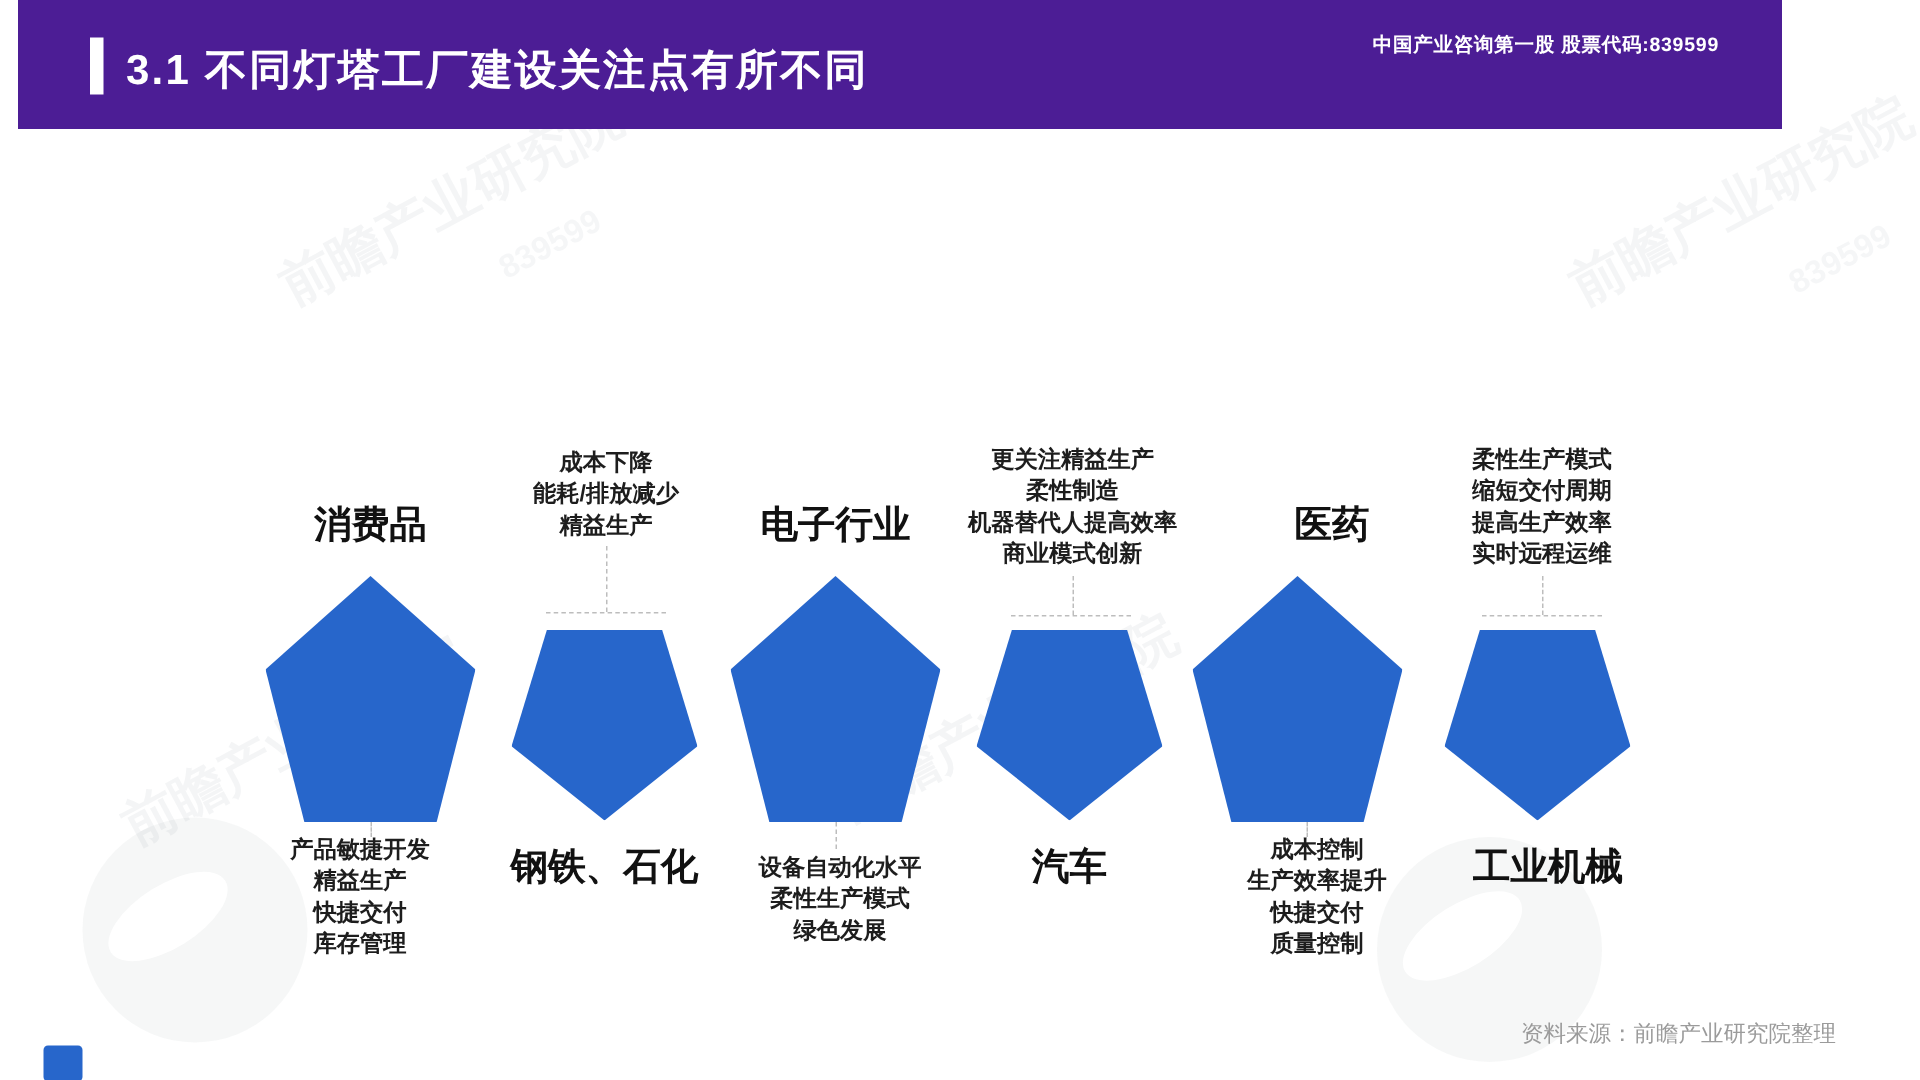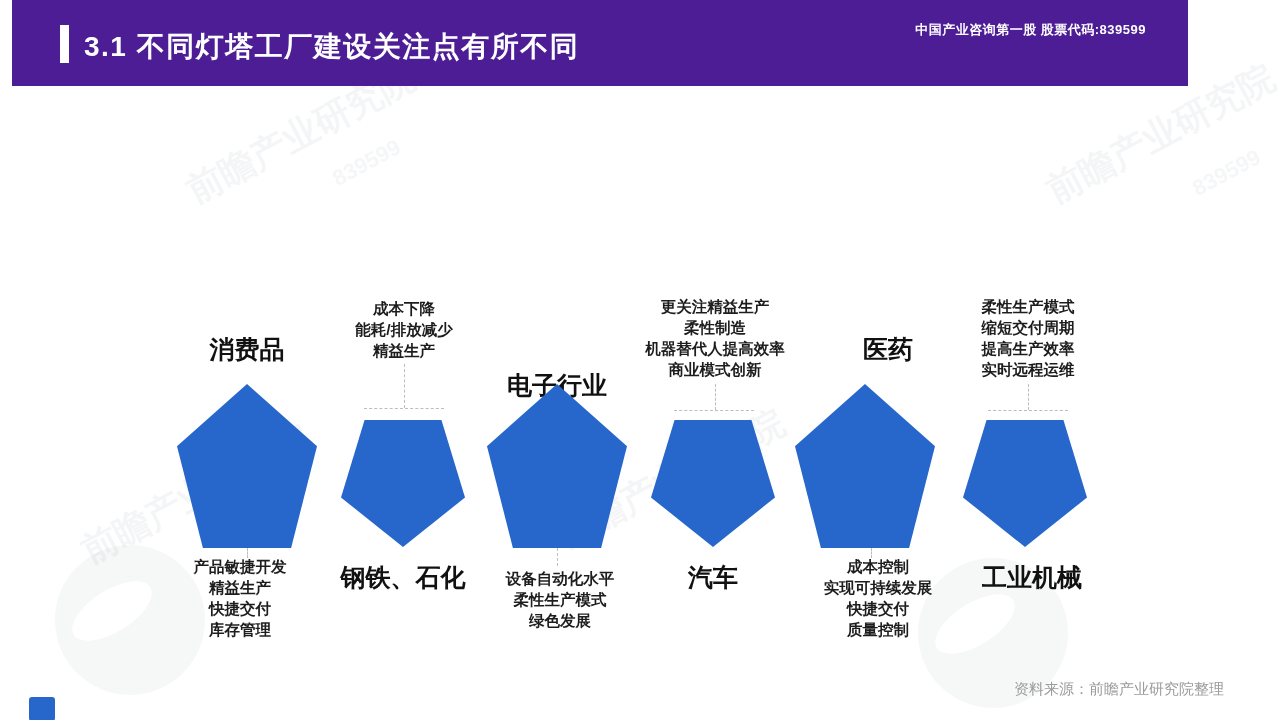--- a/index.html
+++ b/index.html
@@ -81,21 +81,21 @@
       <div>能耗/排放减少</div>
       <div>精益生产</div>
     </div>
     <div class="vdash" style="left:404px;top:364px;height:44px;"></div>
     <div class="hdash" style="left:364px;top:408px;width:80px;"></div>
     <div class="pent down" style="left:341px;top:420px;"></div>
     <div class="ind-label" style="left:403px;top:561px;">钢铁、石化</div>
   </div>
 
   <div>
-    <div class="ind-label" style="left:557px;top:333px;margin-top:36px;">电子行业</div>
+    <div class="ind-label" style="left:557px;top:333px;">电子行业</div>
     <div class="pent up" style="left:487px;top:384px;"></div>
     <div class="vdash" style="left:557px;top:548px;height:18px;"></div>
     <div class="points" style="left:560px;top:568px;">
       <div>设备自动化水平</div>
       <div>柔性生产模式</div>
       <div>绿色发展</div>
     </div>
   </div>
 
   <div>
@@ -110,21 +110,21 @@
     <div class="pent down" style="left:651px;top:420px;"></div>
     <div class="ind-label" style="left:713px;top:561px;text-align:right;">汽车</div>
   </div>
 
   <div>
     <div class="ind-label" style="left:888px;top:333px;">医药</div>
     <div class="pent up" style="left:795px;top:384px;"></div>
     <div class="vdash" style="left:871px;top:548px;height:10px;"></div>
     <div class="points" style="left:878px;top:556px;">
       <div>成本控制</div>
-      <div>实现可持续发展</div>
+      <div>生产效率提升</div>
       <div>快捷交付</div>
       <div>质量控制</div>
     </div>
   </div>
 
   <div>
     <div class="points" style="left:1028px;top:296px;">
       <div>柔性生产模式</div>
       <div>缩短交付周期</div>
       <div>提高生产效率</div>

